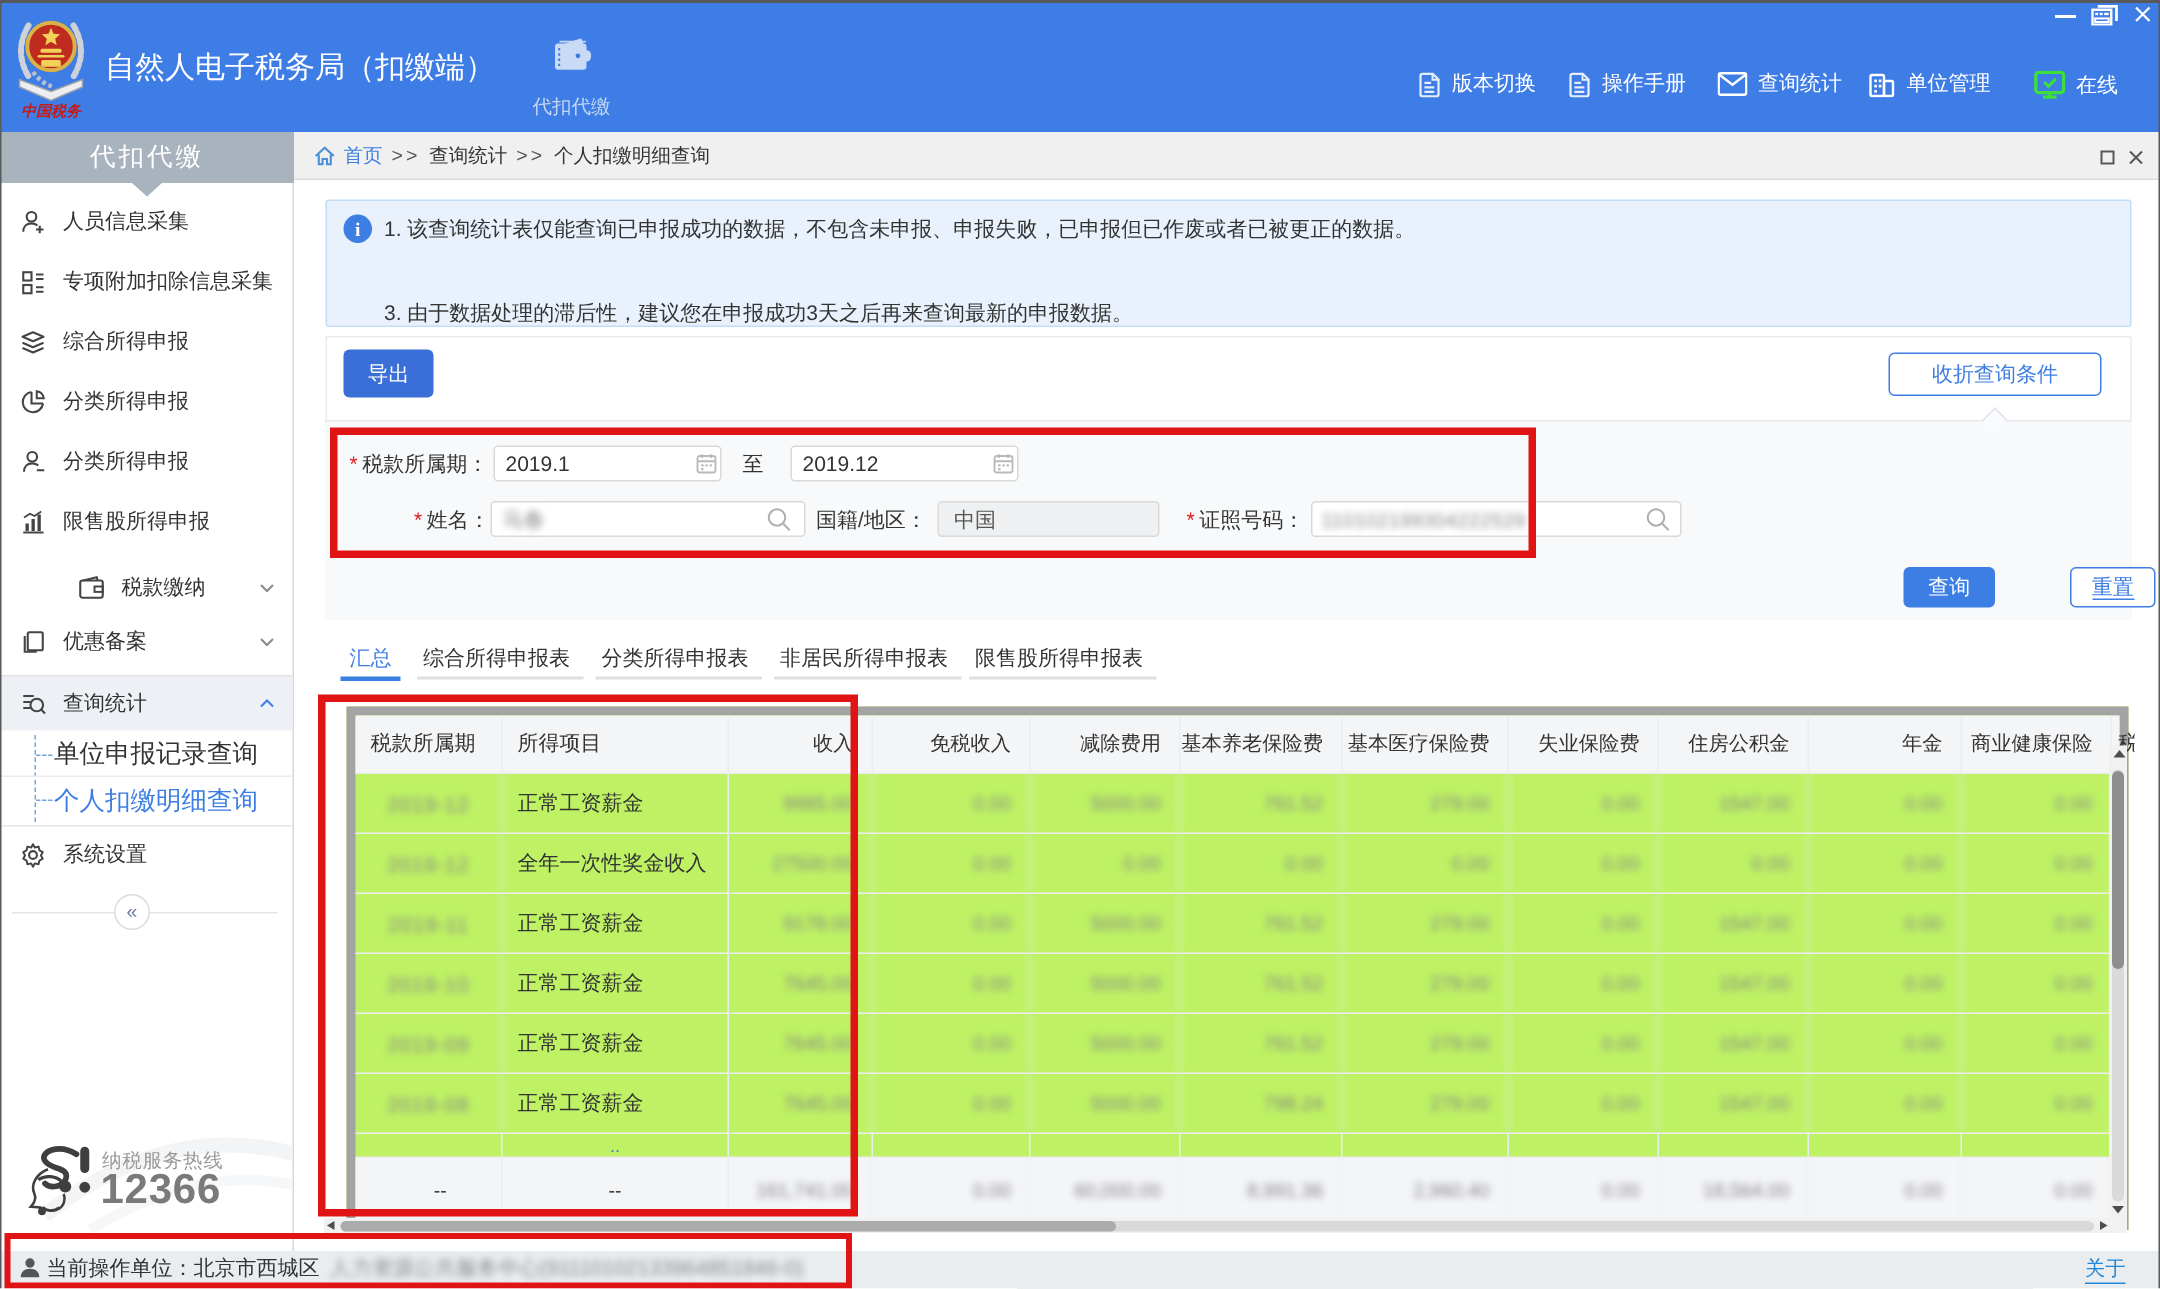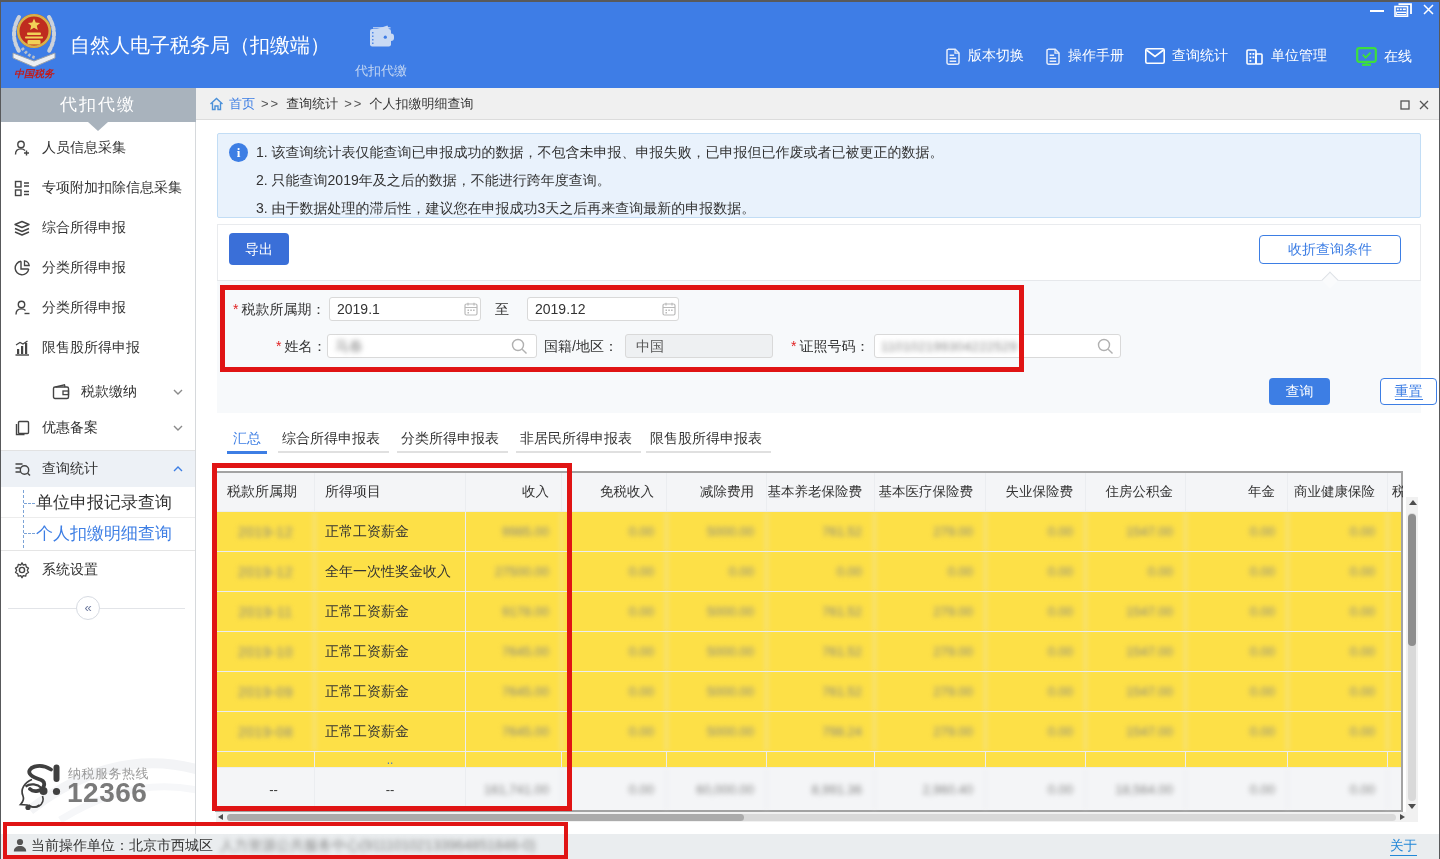--- a/index.html
+++ b/index.html
@@ -35,21 +35,21 @@
 #formsec { left:217px; top:280px; width:1204px; height:133px; background:#f7f9fb; border-top:1px solid #e6e8eb; }
 .btn-blue { background:#3a6fd8; color:#fff; font-size:14px; text-align:center; border-radius:4px; }
 .btn-line { background:#fff; color:#3d7ee4; font-size:14px; text-align:center; border:1px solid #3d7ee4; border-radius:4px; }
 .inp { background:#fff; border:1px solid #d9d9d9; border-radius:3px; font-size:14px; color:#333; }
 .lbl { font-size:14px; color:#333; }
 .star { color:#e02020; margin-right:3px; }
 
 .tab { position:absolute; top:430px; font-size:14px; color:#333; }
 .tabline { position:absolute; top:451px; height:2px; background:#e0e0e0; }
 
-#tbl { left:215px; top:471px; width:1188px; background:#fde047; border:2px solid #a3a3a3; }
+#tbl { left:231px; top:471px; width:1188px; background:#bef264; border:6px solid #a3a3a3; }
 .trow { display:flex; border-bottom:1px solid #ebedf0; font-size:13px; color:#333; }
 .trow:last-child { border-bottom:none; }
 .trow.th { font-size:13.5px; } .trow.th .td { white-space:nowrap; }
 .td { flex:none; border-right:1px solid #ebedf0; display:flex; align-items:center; overflow:hidden; box-sizing:border-box; }
 .td:last-child { border-right:none; }
 .td.c { justify-content:center; }
 .td.r { justify-content:flex-end; padding-right:12px; }
 .td.l { padding-left:10px; }
 .td.c.blur { font-size:14px; letter-spacing:0.5px; }
 .trow .td.l { font-size:14px; }
@@ -280,21 +280,20 @@
 </div>
 <svg class="abs" style="left:1400px;top:100px;" width="10" height="10" viewBox="0 0 10 10">
     <rect x="1" y="1" width="8" height="8" fill="none" stroke="#555" stroke-width="1.3"></rect>
   </svg>
 <svg class="abs" style="left:1419px;top:100px;" width="10" height="10" viewBox="0 0 10 10">
     <path d="M1 1 L9 9 M9 1 L1 9" stroke="#555" stroke-width="1.3"></path>
   </svg>
 <div class="abs" id="infobox">
   <div class="abs" style="left:11px;top:9px;width:19px;height:19px;border-radius:50%;background:#3d7ee4;color:#fff;font-size:13px;font-weight:bold;text-align:center;line-height:19px;font-family:'Liberation Serif',serif;">i</div>
   <div class="ln" style="left:38px;top:10px;">1. 该查询统计表仅能查询已申报成功的数据，不包含未申报、申报失败，已申报但已作废或者已被更正的数据。</div>
-  <div class="ln" style="left:38px;top:38px;">2. 只能查询2019年及之后的数据，不能进行跨年度查询。</div>
   <div class="ln" style="left:38px;top:66px;">3. 由于数据处理的滞后性，建议您在申报成功3天之后再来查询最新的申报数据。</div>
 </div>
 <div class="abs" id="panel"></div>
 <div class="abs" id="formsec"></div>
 <div class="abs btn-blue" style="left:229px;top:233px;width:60px;height:32px;line-height:32px;">导出</div>
 <div class="abs btn-line" style="left:1259px;top:235px;width:142px;height:29px;line-height:27px;">收折查询条件</div>
 <div class="abs" style="left:1324px;top:274px;width:12px;height:12px;background:#fafbfc;border-left:1px solid #dde1e6;border-top:1px solid #dde1e6;transform:rotate(45deg);z-index:3;"></div>
 
 <div class="abs lbl" style="left:233px;top:301px;"><span class="star">*</span>税款所属期：</div>
 <div class="abs inp" style="left:329px;top:297px;width:152px;height:24px;line-height:22px;padding-left:7px;">2019.1</div>

